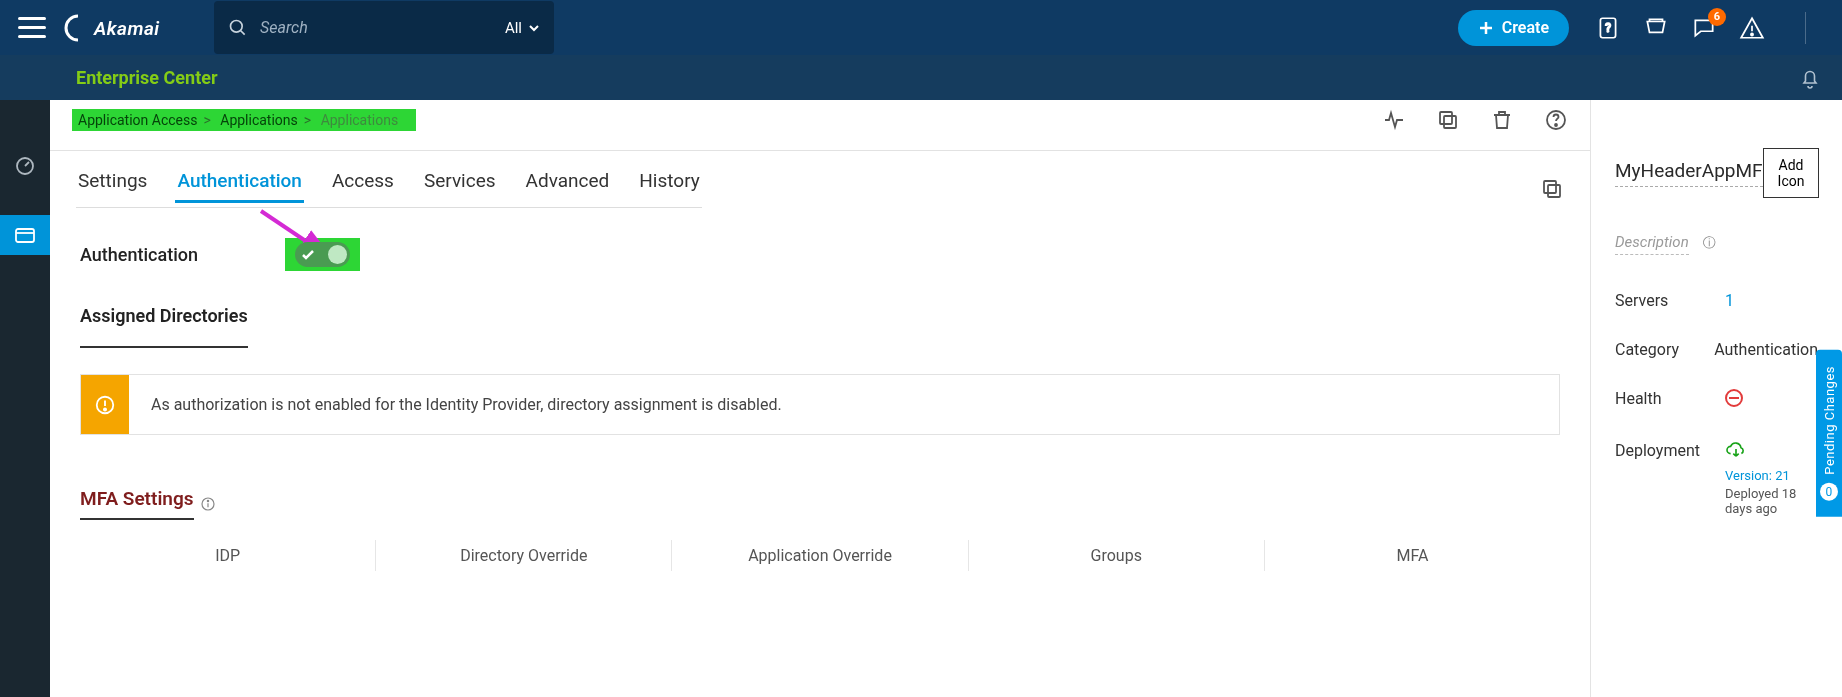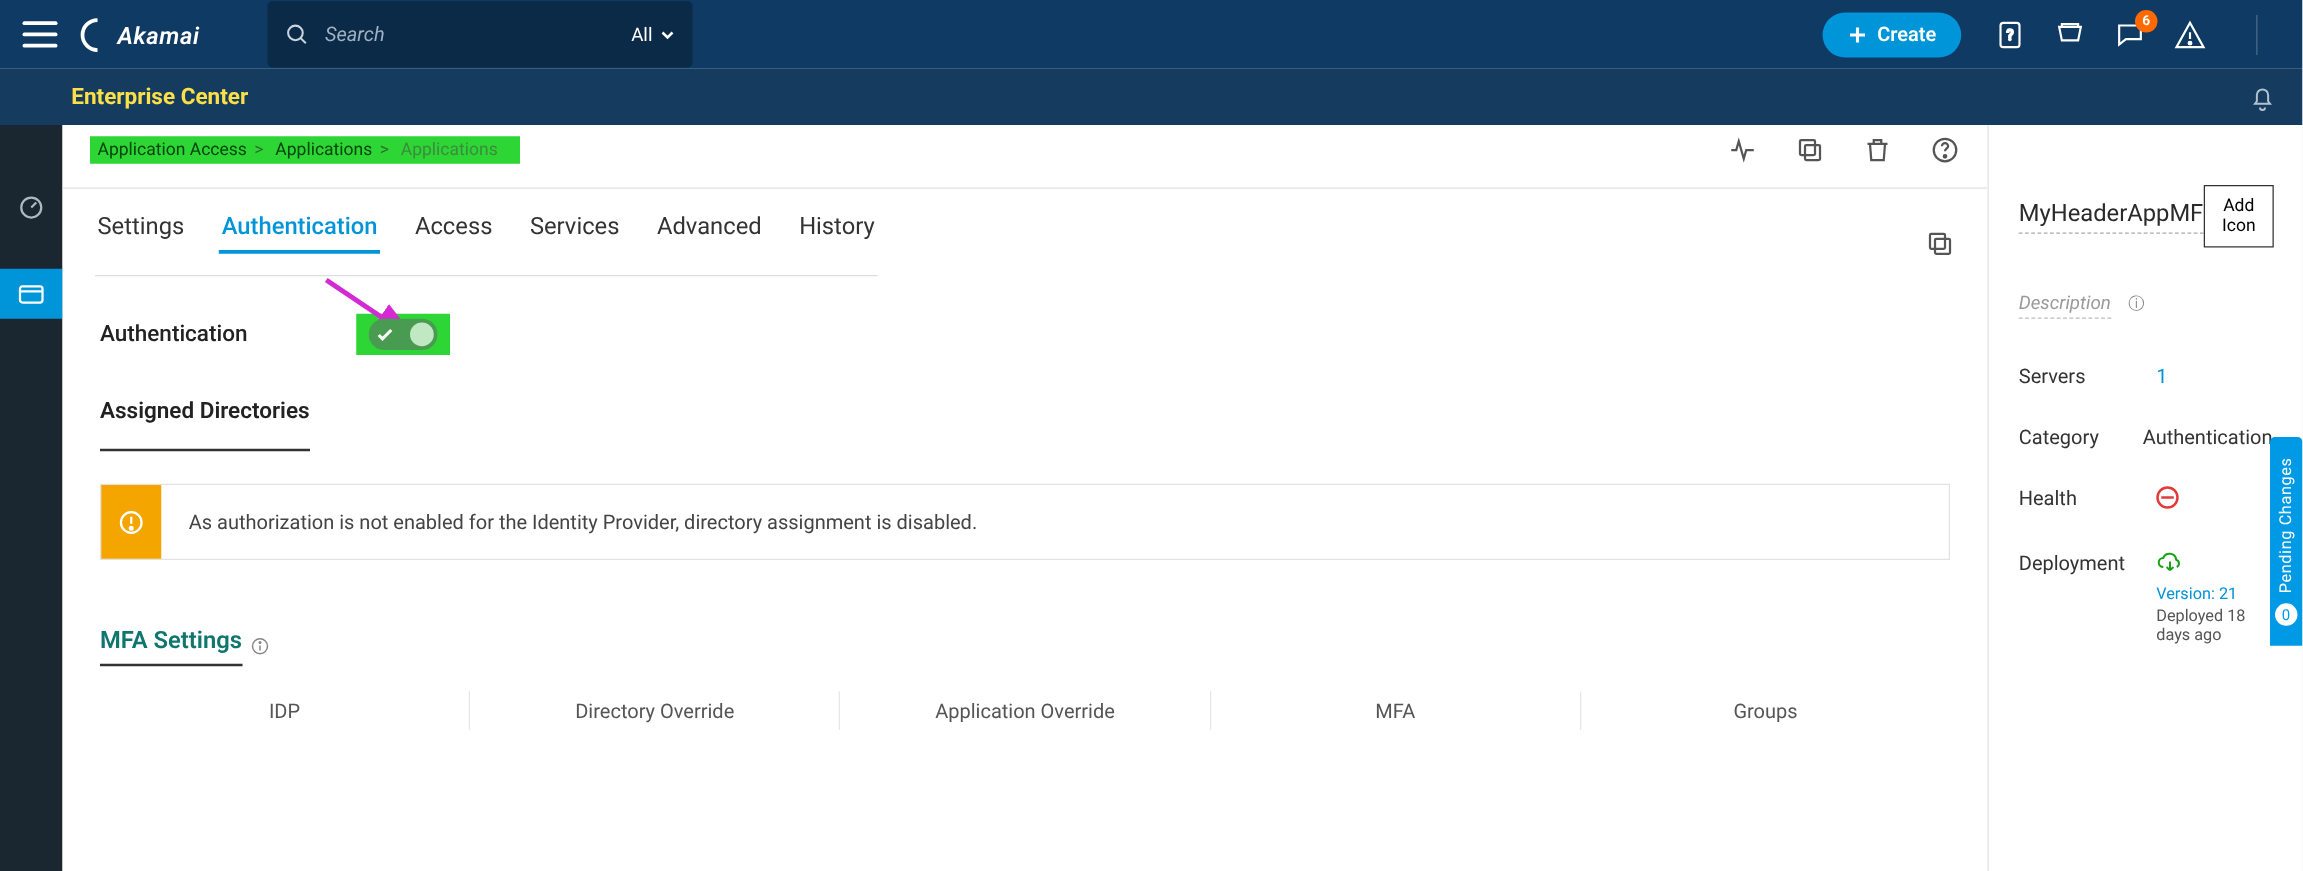--- a/index.html
+++ b/index.html
@@ -16,21 +16,21 @@
   .searchbox input::placeholder{color:#9fb1c2;font-style:italic;}
   .search-filter{margin-left:12px;display:flex;align-items:center;gap:6px;font-size:15px;color:#fff;}
   .topbar .spacer{flex:1;}
   .create-btn{background:#0094d9;border:none;color:#fff;height:36px;padding:0 20px;border-radius:20px;font-weight:600;font-size:16px;display:flex;align-items:center;gap:8px;cursor:pointer;justify-content:center;}
   .icon-row{display:flex;align-items:center;gap:22px;margin-left:26px;}
   .icon-row .ic{width:26px;height:26px;position:relative;color:#fff;cursor:pointer;}
   .badge{position:absolute;top:-7px;right:-9px;background:#ff6a00;color:#fff;border-radius:50%;width:18px;height:18px;font-size:11px;display:flex;align-items:center;justify-content:center;font-weight:700;}
   .vline{width:1px;height:32px;background:rgba(255,255,255,.25);margin:0 18px;}
 
   
-  .secondbar{height:45px;background:#153c5e;color:#fde047;display:flex;align-items:center;padding-left:57px;padding-right:20px;font-weight:700;font-size:18px;}
+  .secondbar{height:45px;background:#153c5e;color:#84cc16;display:flex;align-items:center;padding-left:76px;padding-right:20px;font-weight:700;font-size:18px;}
   .secondbar .spacer{flex:1;}
   .bellic{opacity:.85;}
 
   
   .rail{position:absolute;left:0;top:100px;bottom:0;width:50px;background:#1a2730;display:flex;flex-direction:column;align-items:center;padding-top:45px;gap:30px;}
   .rail .ritem{width:50px;height:40px;display:flex;align-items:center;justify-content:center;color:#aeb8c0;cursor:pointer;}
   .rail .ritem.active{background:#0094d9;color:#fff;}
 
   
   .main{position:absolute;left:50px;top:100px;right:0;bottom:0;display:flex;}
@@ -39,21 +39,21 @@
   .breadcrumbs{background:#2dd635;padding:3px 18px 3px 6px;font-size:14px;color:#0a4c0a;}
   .breadcrumbs a{color:#05440a;text-decoration:none;}
   .breadcrumbs .sep{margin:0 6px;color:#2b6f2b;}
   .breadcrumbs .cur{color:#3e8a3e;}
   .pageicons{display:flex;gap:30px;color:#555;}
   .pageicons .pic{width:24px;height:24px;cursor:pointer;}
 
   .divider{height:1px;background:#e2e2e2;margin-top:18px;}
 
   .tabs-row{display:flex;align-items:center;padding:18px 26px 0 26px;gap:28px;}
-  .tabs{display:flex;gap:26px;font-size:19px;color:#333;border-bottom:1px solid #ddd;flex:0 1 auto;padding-bottom:18px;}
+  .tabs{display:flex;gap:26px;font-size:19px;color:#333;border-bottom:1px solid #ddd;flex:0 1 auto;padding-bottom:5px;}
   .tab{padding:0 2px 10px 2px;cursor:pointer;position:relative;}
   .tab.active{color:#0094d9;font-weight:500;}
   .tab.active::after{content:"";position:absolute;left:0;right:0;bottom:-1px;height:3px;background:#0094d9;}
   .tabs-row .sp{flex:1;}
   .copy-ic{color:#555;cursor:pointer;}
 
   .form-area{padding:30px 30px 0 30px;position:relative;}
   .frow{display:flex;align-items:center;margin-bottom:28px;}
   .flabel{width:205px;font-size:18px;color:#222;font-weight:500;}
   .toggle-wrap{background:#2dd635;padding:4px 10px;display:inline-flex;}
@@ -64,21 +64,21 @@
   .idp{width:535px;height:36px;border:1px solid #2a2a2a;display:flex;align-items:center;justify-content:space-between;padding:0 14px;font-size:15px;color:#072;cursor:pointer;}
   .section-head{font-size:18px;font-weight:600;color:#222;border-bottom:2px solid #333;display:inline-block;padding-bottom:20px;margin-top:6px;}
 
   
   .arrow-svg{position:absolute;left:206px;top:-2px;pointer-events:none;}
 
   .alert{display:flex;align-items:stretch;border:1px solid #e2e2e2;margin:26px 30px 0 30px;}
   .alert .alic{width:48px;background:#f5a500;display:flex;align-items:center;justify-content:center;color:#fff;}
   .alert .altxt{padding:20px 22px;font-size:16px;color:#444;}
 
-  .mfa-head{margin:52px 30px 20px 30px;font-size:19px;font-weight:600;color:#0f766e;display:flex;align-items:center;gap:6px;}
+  .mfa-head{margin:52px 30px 20px 30px;font-size:19px;font-weight:600;color:#7f1d1d;display:flex;align-items:center;gap:6px;}
   .mfa-head .ul{border-bottom:2px solid #333;padding-bottom:8px;}
   .mfa-cols{display:flex;padding:0 30px;color:#555;font-size:16px;}
   .mfa-cols div{flex:1;text-align:center;border-left:1px solid #e6e6e6;padding:6px 0;}
   .mfa-cols div:first-child{border-left:none;}
 
   
   .right{width:252px;border-left:1px solid #e3e3e3;background:#fff;padding:48px 24px 20px 24px;}
   .app-title-row{display:flex;justify-content:space-between;align-items:center;margin-bottom:34px;}
   .app-title{font-size:19px;color:#2a2a2a;border-bottom:1px dashed #aaa;padding-bottom:4px;}
   .addicon-btn{border:1px solid #333;background:#fff;padding:8px 14px;font-size:14px;cursor:pointer;}
@@ -293,22 +293,22 @@
             <circle cx="12" cy="12" r="9"></circle>
             <line x1="12" y1="11" x2="12" y2="17"></line>
             <circle cx="12" cy="7.5" r="1" fill="#888"></circle>
           </svg>
         </span>
     </div>
     <div class="mfa-cols">
       <div>IDP</div>
       <div>Directory Override</div>
       <div>Application Override</div>
+      <div>Groups</div>
       <div>MFA</div>
-      <div>Groups</div>
     </div>
   </div>
 
   <div class="right">
     <div class="app-title-row">
       <span class="app-title">MyHeaderAppMF</span>
       <button class="addicon-btn">Add Icon</button>
     </div>
     <div>
       <span class="desc">Description</span>

